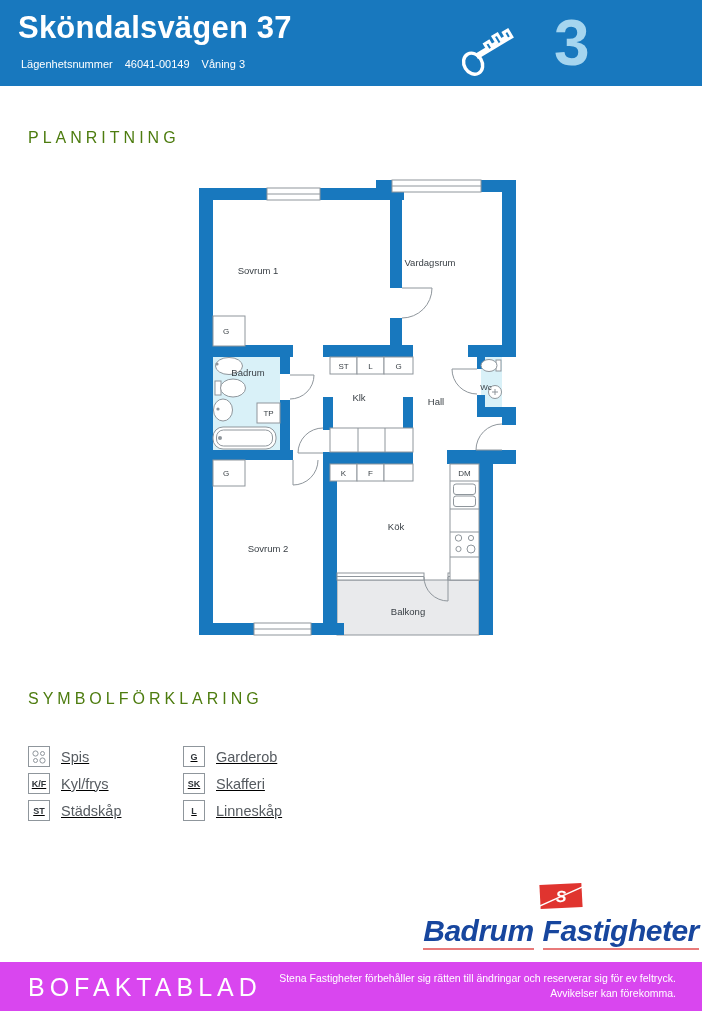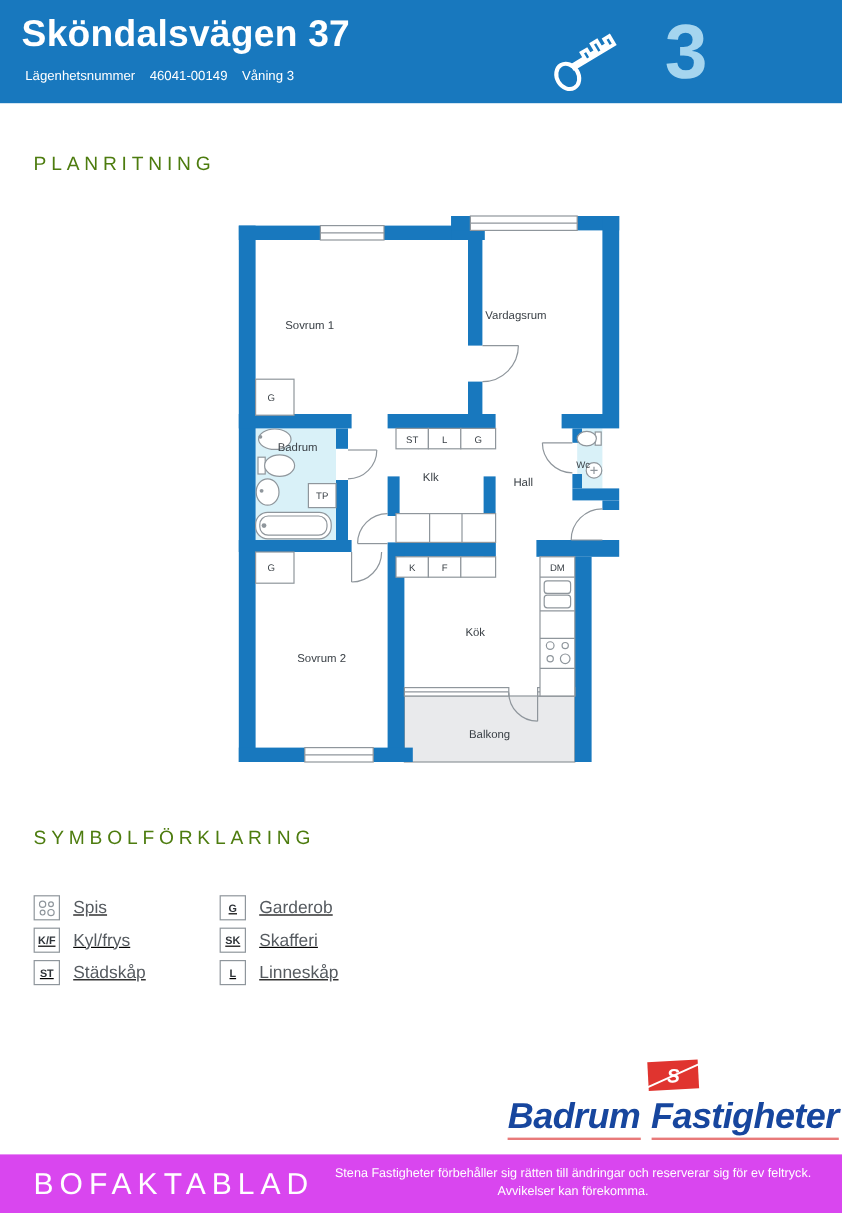--- a/index.html
+++ b/index.html
@@ -38,21 +38,21 @@
 
   
   .logo { position:absolute; top:880px; left:430px; width:262px; display:flex; flex-direction:column; align-items:center; }
   .brand { margin-top:2px; font-size:30px; font-weight:bold; font-style:italic; color:#17469e; letter-spacing:-0.5px; white-space:nowrap; }
   .brand span { border-bottom:2px solid #e87a7a; padding-bottom:1px; }
   .brand .w1 { margin-right:9px; }
 
   
   .ftr { position:absolute; top:962px; left:0; width:702px; height:49px; background:#d946ef; }
   .ftr-title { position:absolute; left:28px; top:11px; color:#ffffff; font-size:25px; letter-spacing:5px; font-weight:400; }
-  .ftr-note { position:absolute; right:26px; top:9px; text-align:center; color:#ffffff; font-size:10.5px; line-height:15px;margin-left:23px; }
+  .ftr-note { position:absolute; right:26px; top:9px; text-align:right; color:#ffffff; font-size:10.5px; line-height:15px;margin-left:23px; }
 </style>
 </head>
 <body>
 
 <div class="page">
 
   <div class="hdr">
     <div class="hdr-title">Sköndalsvägen 37</div>
     <div class="hdr-sub">
       <span>Lägenhetsnummer</span>

